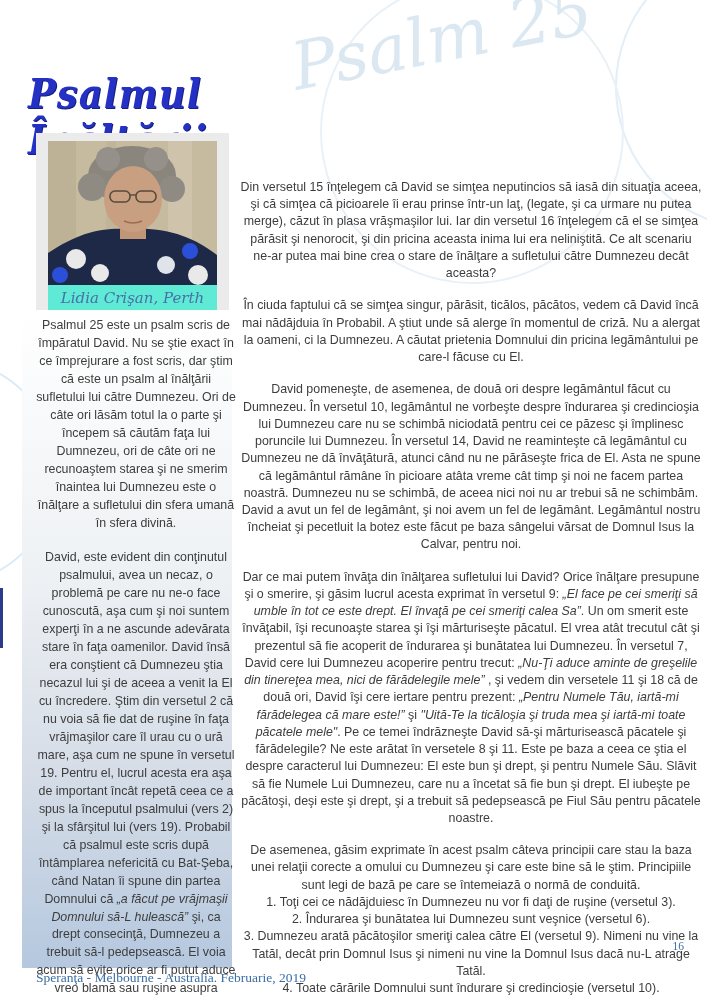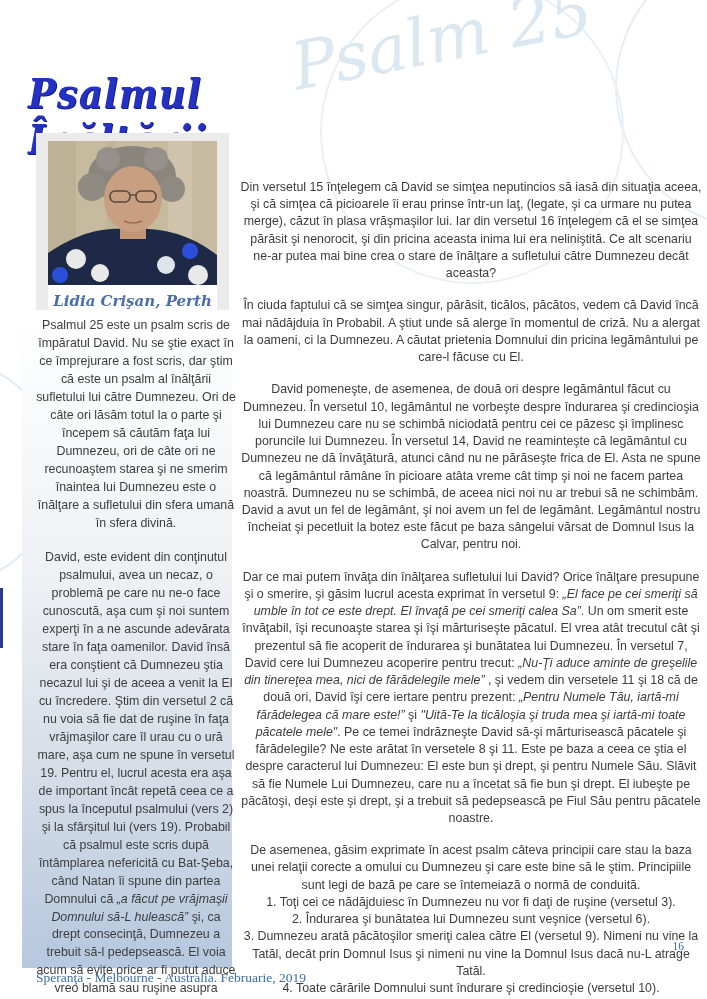--- a/index.html
+++ b/index.html
@@ -18,22 +18,22 @@
          letter-spacing:1px;transform:scaleY(1.12);transform-origin:left top;
          text-shadow:1px 1px 0 #16207e;}
   
   .watermark{position:absolute;left:285px;top:30px;width:430px;
              font-family:"DejaVu Serif", serif;font-style:italic;
              font-size:66px;color:var(--watermark-blue,#dbe8f1);
              transform:rotate(-11deg);transform-origin:left top;white-space:nowrap;}
   
   .photo-mat{position:absolute;left:36px;top:133px;width:193px;height:177px;background:#ebebeb;}
   .photo{position:absolute;left:12px;top:8px;width:169px;height:144px;overflow:hidden;}
-  .caption-band{position:absolute;left:12px;top:152px;width:169px;height:25px;background:#ffffff;
-                display:flex;align-items:flex-end;justify-content:center;font-weight:bold;}
+  .caption-band{position:absolute;left:12px;top:152px;width:169px;height:25px;background:#5eead4;
+                display:flex;align-items:center;justify-content:center;}
   .caption-text{font-family:"DejaVu Serif", serif;font-style:italic;font-size:15px;
                 color:var(--caption-blue,#4a6fa8);}
   
   .left-panel{position:absolute;left:22px;top:312px;width:210px;height:656px;
               background:linear-gradient(180deg,#ffffff 0%,#eef1f4 40%,#d6dde7 70%,#b5c8df 100%);}
   
   .left-col{position:absolute;left:36px;top:317px;width:200px;
             font-size:12.4px;line-height:1.45;}
   .right-col{position:absolute;left:240px;top:179px;width:462px;
              font-size:12.4px;line-height:1.39;}

